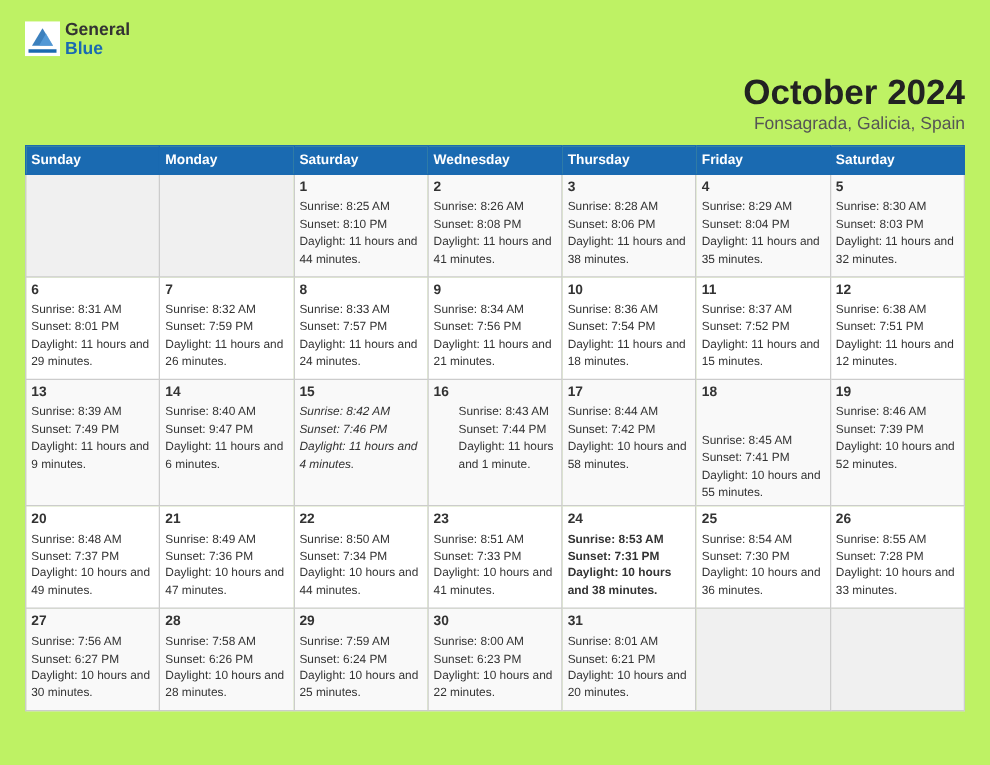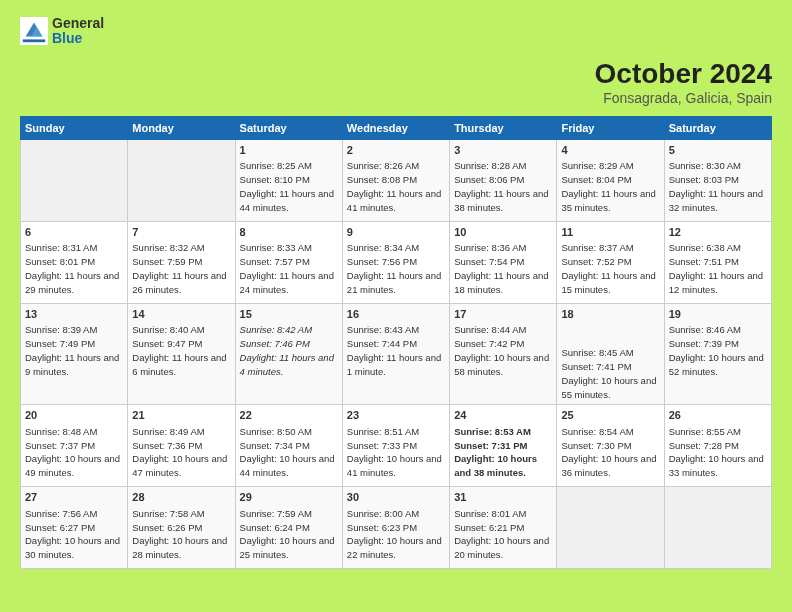--- a/index.html
+++ b/index.html
@@ -233,21 +233,21 @@
 Daylight: 11 hours and 6 minutes.</div>
           </td>
           <td>
             <span class="day-num">15</span>
             <div class="day-info" style="white-space: pre-line; font-style: italic;">Sunrise: 8:42 AM
 Sunset: 7:46 PM
 Daylight: 11 hours and 4 minutes.</div>
           </td>
           <td>
             <span class="day-num">16</span>
-            <div class="day-info" style="white-space: pre-line;">Sunrise: 8:43 AM
+            <div class="day-info" style="white-space: pre-line; margin-left: 20px;">Sunrise: 8:43 AM
 Sunset: 7:44 PM
 Daylight: 11 hours and 1 minute.</div>
           </td>
           <td>
             <span class="day-num">17</span>
             <div class="day-info" style="white-space: pre-line;">Sunrise: 8:44 AM
 Sunset: 7:42 PM
 Daylight: 10 hours and 58 minutes.</div>
           </td>
           <td>

